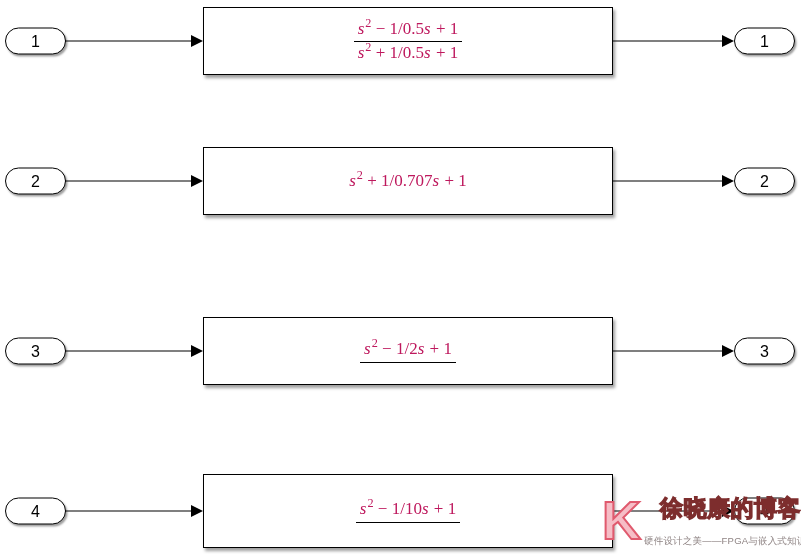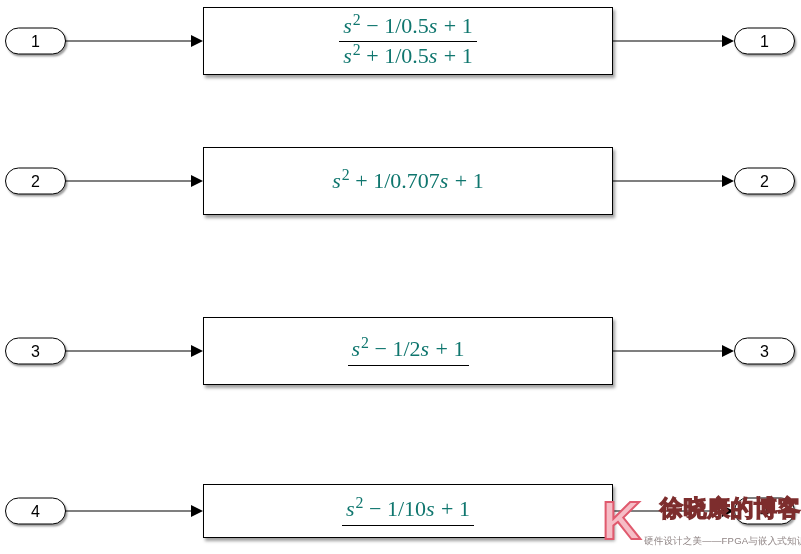--- a/index.html
+++ b/index.html
@@ -39,25 +39,25 @@
   .arrowhead.in  { left:191px; }
   .arrowhead.out { left:722px; }
 
   .tf-block {
     position:absolute; left:203px; width:410px; height:68px; box-sizing:border-box;
     transform:translateY(-50%);
     border:1.6px solid #000; background:#fff;
     box-shadow:2px 3px 3px rgba(0,0,0,0.38);
     display:flex; align-items:center; justify-content:center;
   }
-  #rows .row:nth-child(4) .tf-block { height:54px; }
+  #rows .row:nth-child(4) .tf-block { height:74px; }
 
   .frac {
     font-family:"Liberation Serif","DejaVu Serif",serif;
-    font-size:22px; color:#0f766e; text-align:center; line-height:1.2;
+    font-size:17px; color:#be185d; text-align:center; line-height:1.2;
   }
   .frac .num { border-bottom:1.4px solid #000; padding:0 4px 2px; }
   .frac .den { padding-top:1px; }
   .frac i   { font-style:italic; padding-right:1px; }
   .frac sup { font-size:0.72em; font-style:normal; line-height:0; }
 
   
   .watermark { position:absolute; left:600px; top:492px; width:201px; height:62px; z-index:10; }
   .wm-logo {
     position:absolute; left:2px; top:0px;

